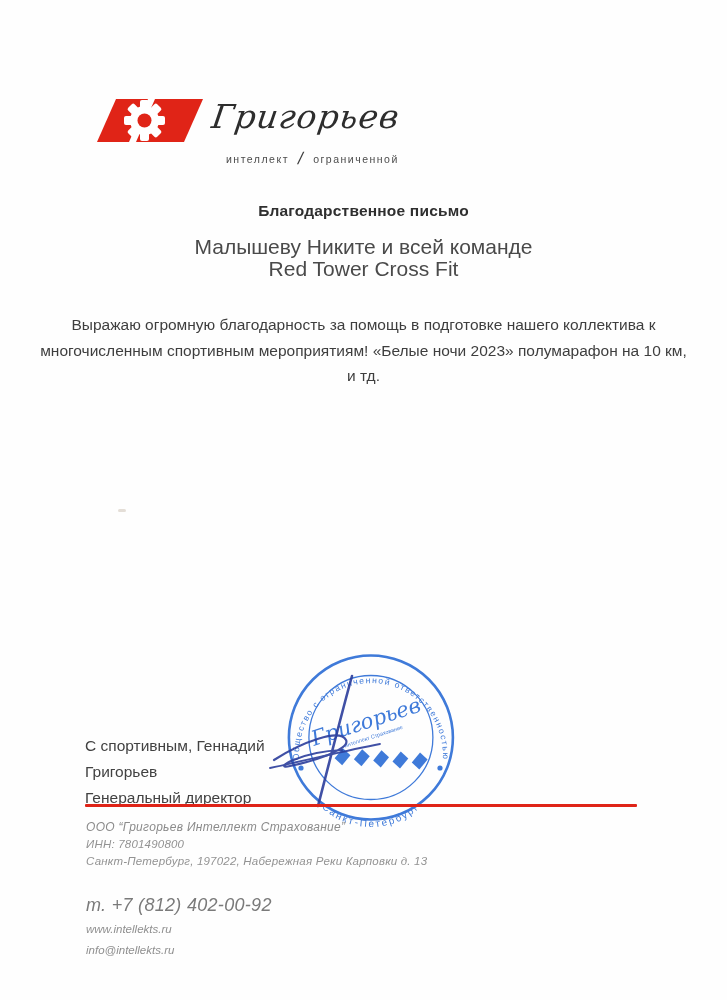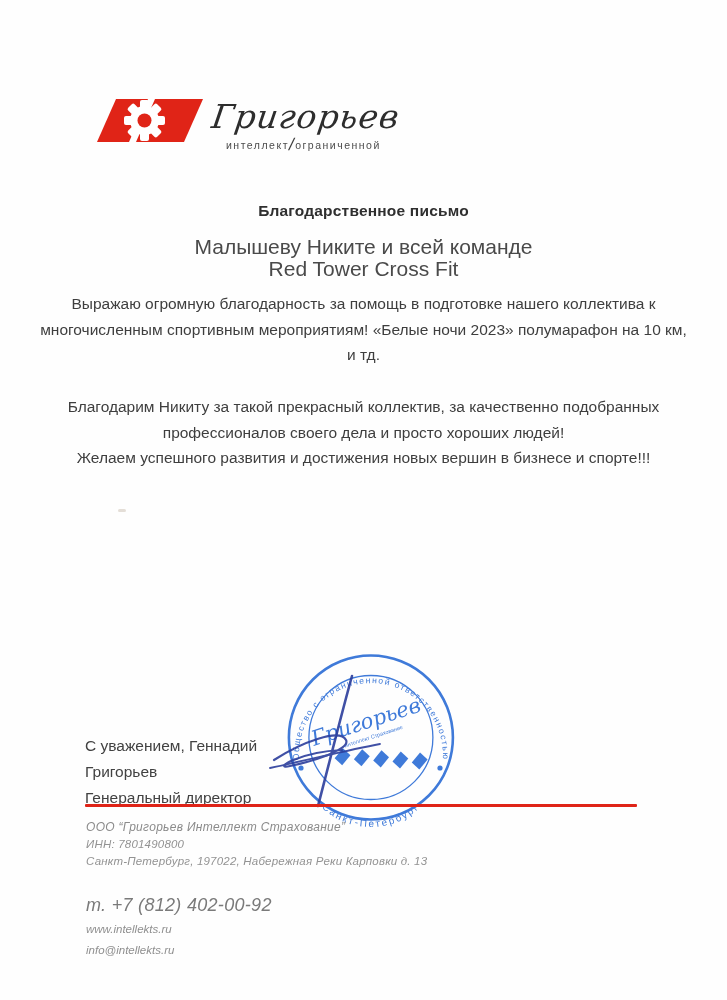--- a/index.html
+++ b/index.html
@@ -11,37 +11,37 @@
   
   .logo{position:absolute;left:96px;top:98px;display:flex;align-items:flex-start;}
   .logo-mark{display:block;}
   .logo-text{margin-left:8px;margin-top:2px;}
   .logo-wordmark{
     font-family:"DejaVu Serif", serif;font-style:italic;
     font-size:33px;color:#2d2d2d;letter-spacing:1px;line-height:1;
     transform:skewX(-8deg);
   }
   .logo-caption{
-    margin-top:2px;margin-left:14px;
+    margin-top:16px;margin-left:14px;
     font-size:10.5px;letter-spacing:1.5px;color:#4c4c4c;
-    display:flex;align-items:center;gap:0;
+    display:flex;align-items:center;gap:9px;
   }
   .logo-slash{font-size:17px;font-weight:300;color:#3a3a3a;transform:skewX(-12deg);}
   
   .title{
     position:absolute;top:202px;left:0;width:100%;text-align:center;
     font-size:15.5px;font-weight:bold;color:#2f2f2f;letter-spacing:.2px;
   }
   .recipient{
     position:absolute;top:236px;left:0;width:100%;text-align:center;
     font-size:21px;color:#4a4a4a;line-height:22px;
   }
   .para{
     position:absolute;left:8px;right:8px;text-align:center;
-    font-size:15.5px;color:#3e3e3e;line-height:25.5px;
+    font-size:15.5px;color:#3e3e3e;line-height:25.5px;margin-top:21px;
   }
   .para-1{top:291px;}
   .para-2{top:394px;}
   
   .sig-block{
     position:absolute;left:85px;top:733px;
     font-size:15.5px;color:#424242;line-height:26px;
   }
   
   .stamp{position:absolute;left:268px;top:650px;}
@@ -103,30 +103,25 @@
     <div>Малышеву Никите и всей команде</div>
     <div>Red Tower Cross Fit</div>
   </div>
 
   <div class="para para-1">
     <div>Выражаю огромную благодарность за помощь в подготовке нашего коллектива к</div>
     <div>многочисленным спортивным мероприятиям! «Белые ночи 2023» полумарафон на 10 км,</div>
     <div>и тд.</div>
   </div>
 
-  <div class="para para-2">
-    <div>Благодарим Никиту за такой прекрасный коллектив, за качественно подобранных</div>
-    <div>профессионалов своего дела и просто хороших людей!</div>
-    <div>Желаем успешного развития и достижения новых вершин в бизнесе и спорте!!!</div>
-  </div>
 
   <div class="scan-dot"></div>
 
   <div class="sig-block">
-    <div>С уважением, Геннадий</div>
+    <div>С спортивным, Геннадий</div>
     <div>Григорьев</div>
     <div>Генеральный директор</div>
   </div>
 
   <svg class="stamp" width="210" height="180" viewBox="0 0 210 180">
     <defs>
       <path id="arcTop" d="M 47.7 151.3 A 72 72 0 1 1 158.1 151.3"></path>
       <path id="arcBottom" d="M 37.5 135.4 A 72 72 0 0 0 168.1 135.4"></path>
     </defs>
     <g opacity="0.92">

